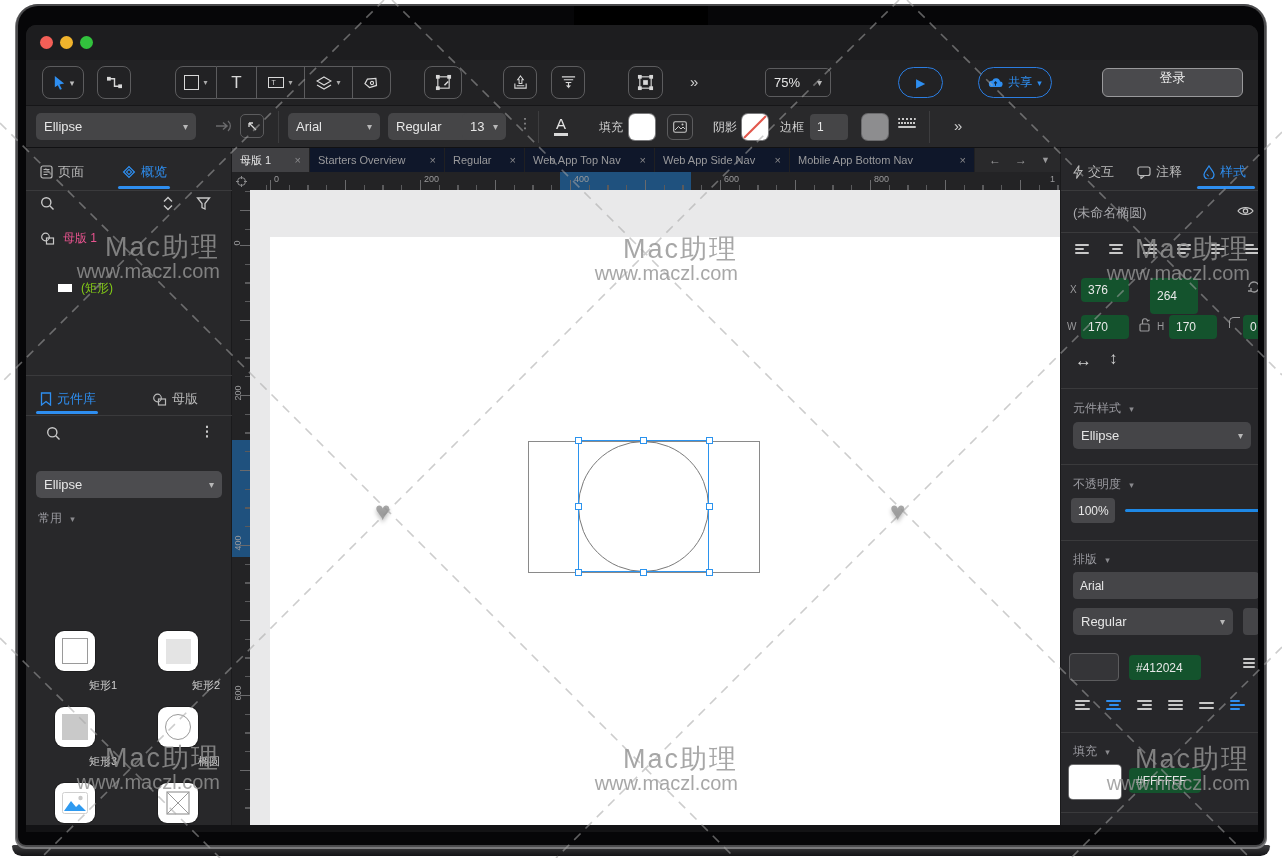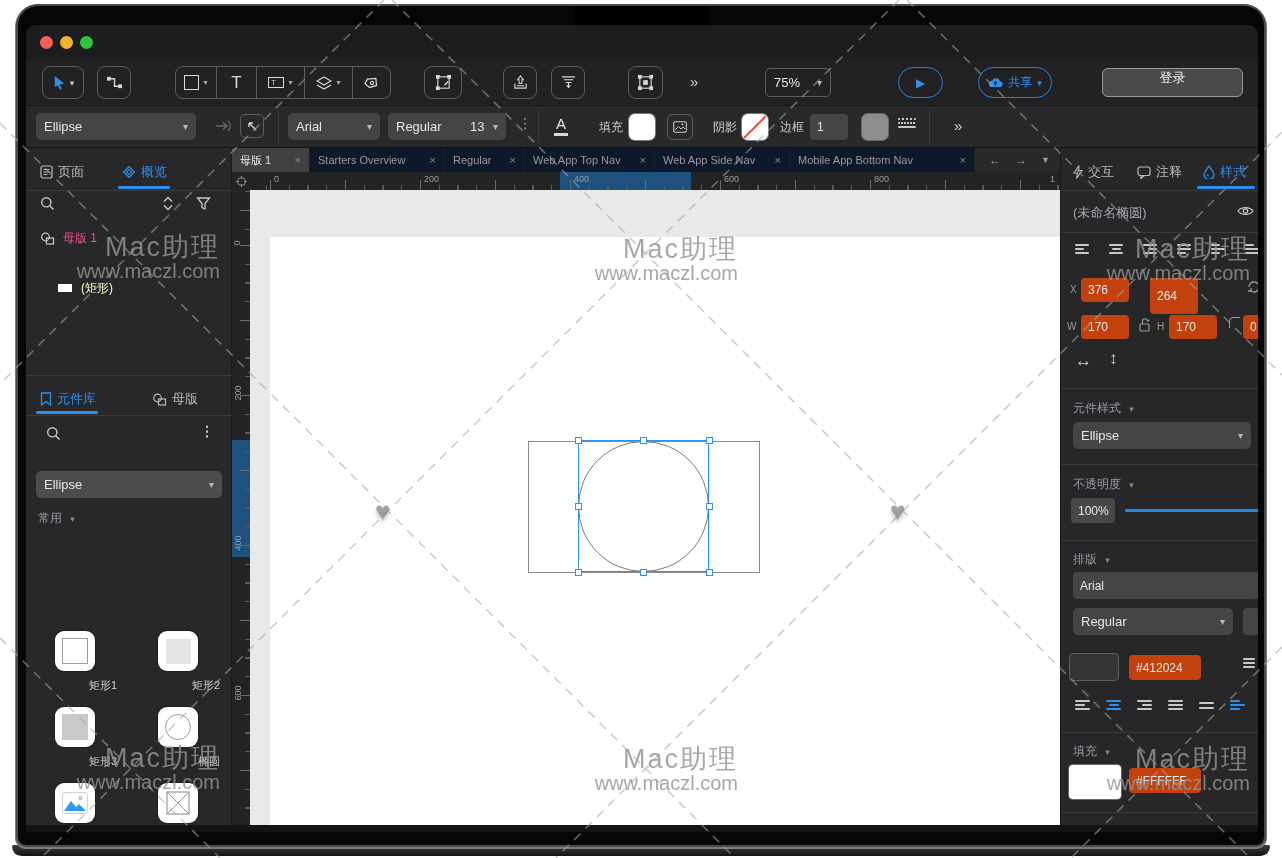--- a/index.html
+++ b/index.html
@@ -26,21 +26,21 @@
   .lbl{color:#cfcfcf;font-size:12px}
   .vdiv{width:1px;background:#3d3d3f}
   .more{color:#cfcfcf;font-size:15px;letter-spacing:1px}
   
   .leftpanel{left:0;top:123px;width:206px;height:677px;background:#28282a;border-right:1px solid #1a1a1c;box-sizing:border-box}
   .rightpanel{left:1034px;top:123px;width:198px;height:677px;background:#27272a;border-left:1px solid #1a1a1c;box-sizing:border-box;overflow:hidden}
   .ptab{font-size:13px;color:#b9b9b9;display:flex;align-items:center;gap:5px}
   .ptab.active{color:#2e8ef0}
   .underline{height:3px;background:#2e8ef0;border-radius:2px}
   .hdiv{height:1px;background:#3a3a3c}
-  .fld{background:#c2410c;border-radius:4px;color:#e8e8e8;font-size:12px;display:flex;align-items:center;padding:0 7px;box-sizing:border-box}
+  .fld{background:#14532d;border-radius:4px;color:#e8e8e8;font-size:12px;display:flex;align-items:center;padding:0 7px;box-sizing:border-box}
   .seclbl{color:#9a9aa0;font-size:12px}
   .seclbl .chev{font-size:9px;color:#8a8a8e;margin-left:5px}
   
   .bars{display:flex;flex-direction:column;gap:2px;justify-content:center}
   .bars i{display:block;height:2px;background:#c8c8c8;border-radius:1px}
   .bars.blue i{background:#2e8ef0}
   
   .ctab{height:24px;display:flex;align-items:center;justify-content:space-between;padding:0 8px;box-sizing:border-box;font-size:11px;color:#9a9a9c;background:#0f172a;border-right:1px solid #202022}
   .ctab.active{background:#414144;color:#e8e8e8}
   .ctab .x{margin-left:6px;color:#8a8a8c;font-size:11px}
@@ -259,21 +259,21 @@
 
       <div class="abs" style="left:0;top:78px;width:206px;height:24px;display:flex;align-items:center">
         <svg style="margin-left:14px" width="15" height="13" viewBox="0 0 15 13">
             <circle cx="5.5" cy="5" r="3.8" fill="none" stroke="#c8c8c8" stroke-width="1.2"></circle>
             <rect x="6.5" y="6" width="7" height="6" fill="none" stroke="#c8c8c8" stroke-width="1.2"></rect>
           </svg>
         <span style="margin-left:8px;font-size:12px;color:#e8538f">母版 1</span>
       </div>
       <div class="abs" style="left:0;top:128px;width:206px;height:24px;display:flex;align-items:center">
         <span style="margin-left:32px;width:14px;height:8px;background:#fff;display:block"></span>
-        <span style="margin-left:9px;font-size:12px;color:#fef9c3">(矩形)</span>
+        <span style="margin-left:9px;font-size:12px;color:#84cc16">(矩形)</span>
       </div>
 
       <div class="abs hdiv" style="left:0;top:227px;width:206px"></div>
 
       <div class="abs ptab active" style="left:14px;top:242px">
         <svg width="12" height="14" viewBox="0 0 12 14">
             <path d="M1.5 1 H10.5 V13 L6 9.5 L1.5 13 Z" fill="none" stroke="#2e8ef0" stroke-width="1.3"></path>
           </svg>
         <span>元件库</span>
       </div>

